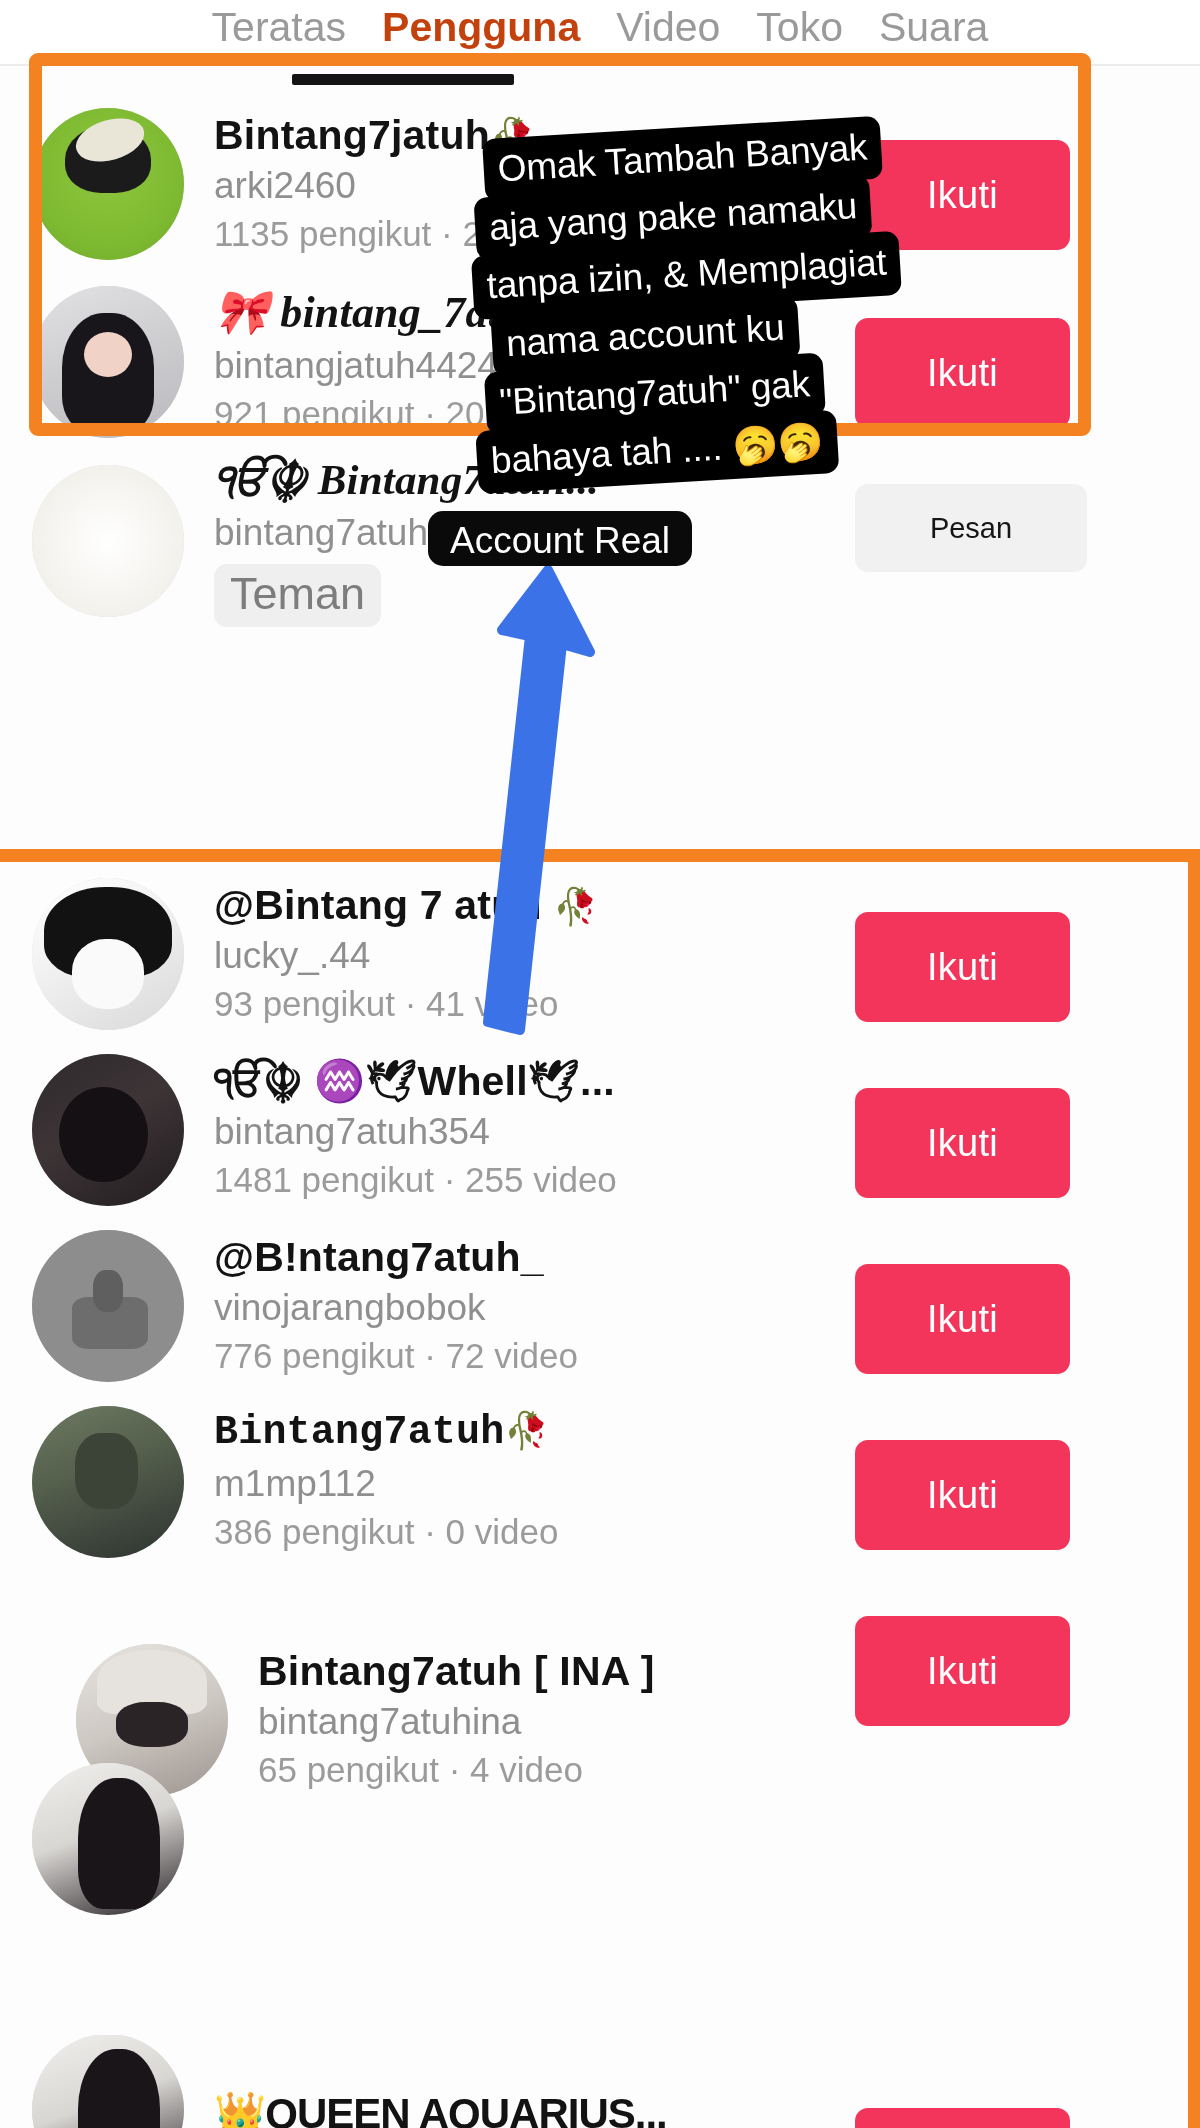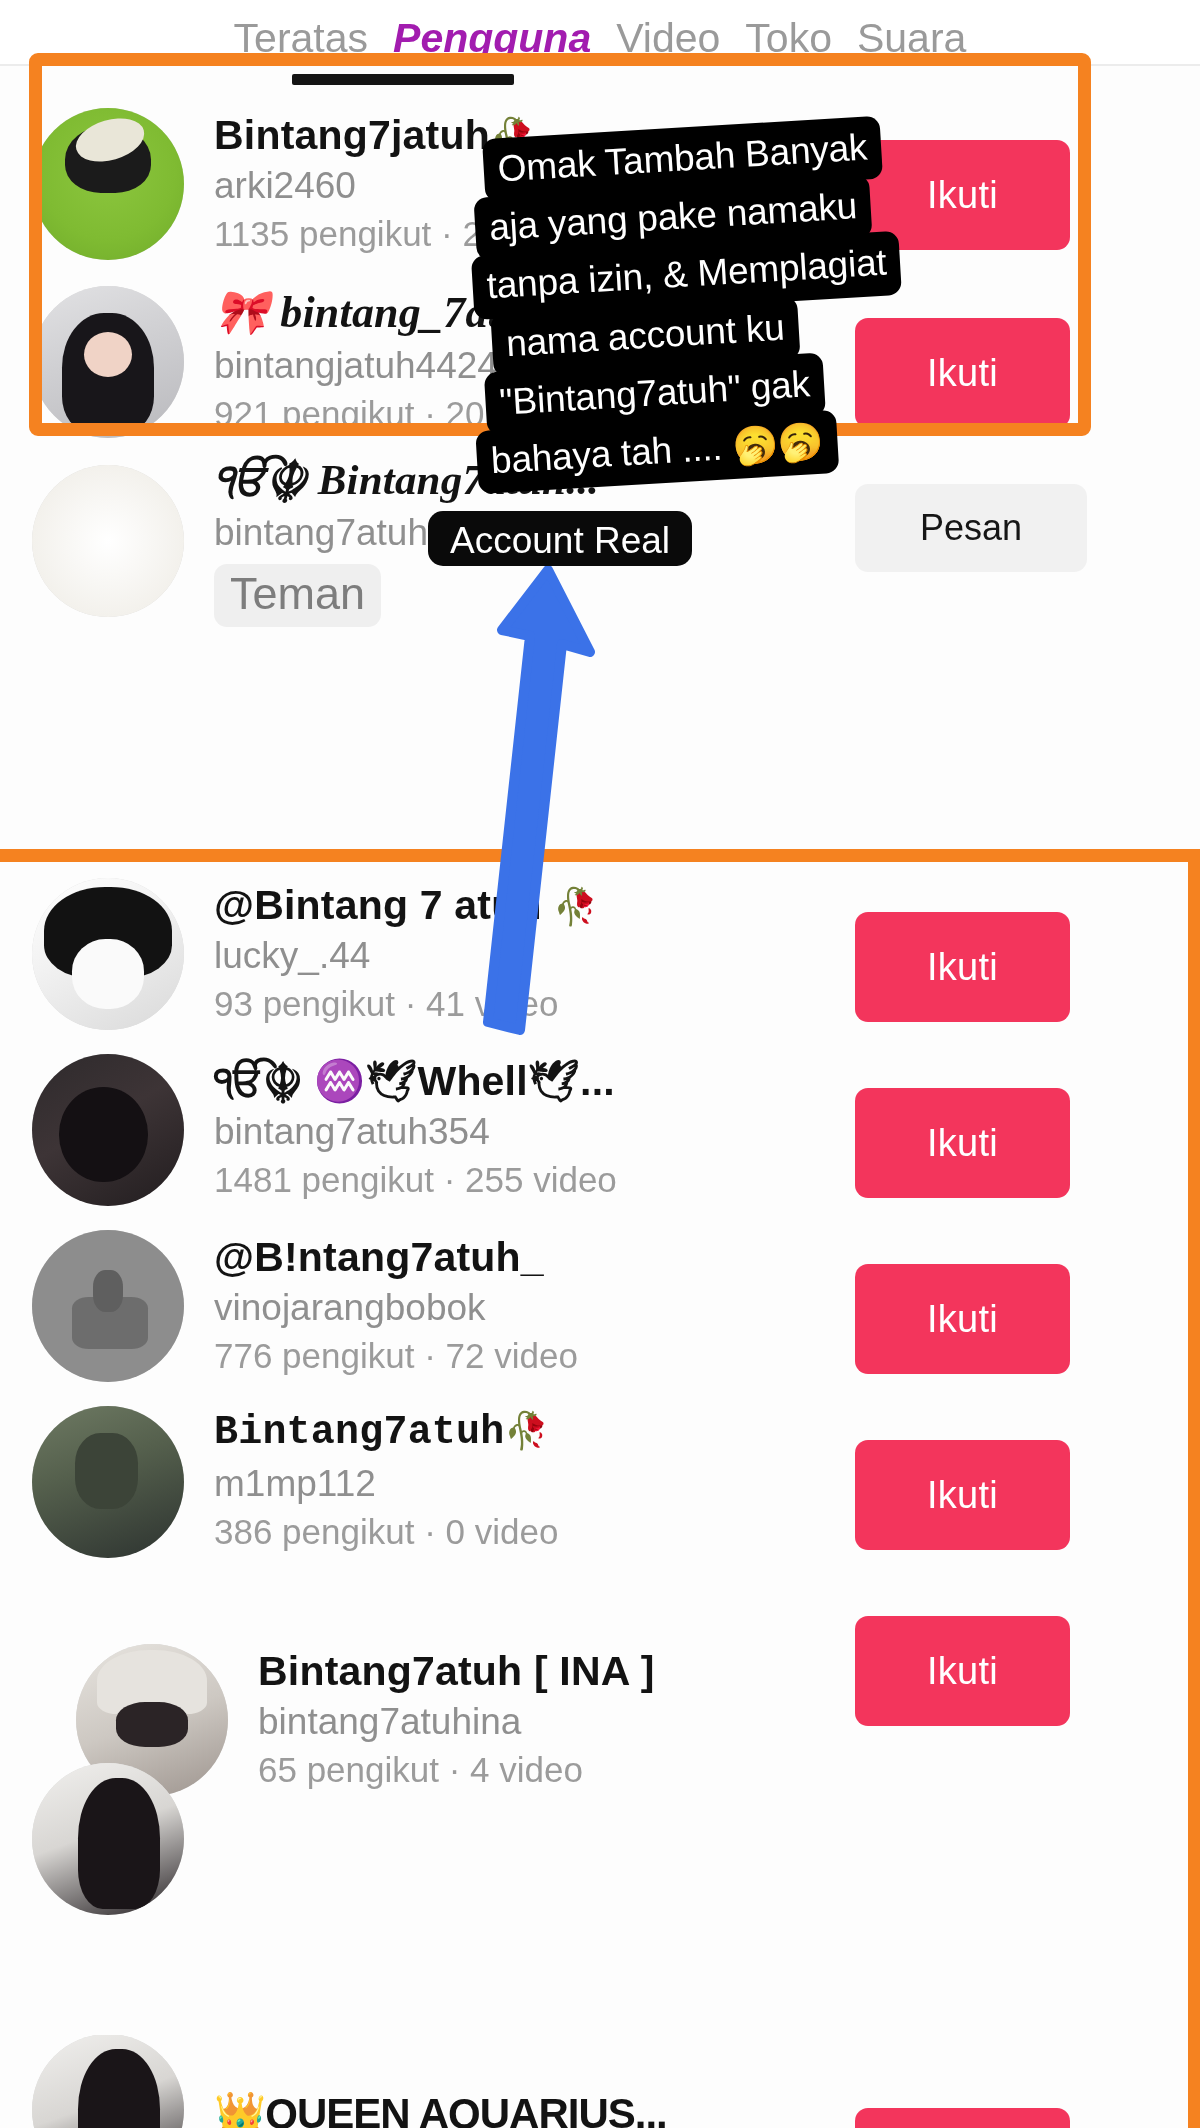--- a/index.html
+++ b/index.html
@@ -19,36 +19,35 @@
   }
 
   
   #tabbar {
     position: absolute;
     left: 0; top: 0;
     width: 1200px; height: 66px;
     display: flex;
     align-items: flex-start;
     justify-content: center;
-    gap: 25px;
+    gap: 36px;
     background: #ffffff;
-    padding-top: 15px;
+    padding-top: 4px;
   }
   .tab {
     font-size: 41px;
     color: #9a9a9a;
     letter-spacing: 0px;
     white-space: nowrap;
     filter: blur(0.35px);
   }
   .tab.active {
-    color: #a21caf;
+    color: #c2410c;
     font-weight: 700;
     filter: none;
-    font-style: italic;
   }
   #tab-underline {
     position: absolute;
     left: 292px; top: 74px;
     width: 222px; height: 11px;
     background: #141414;
     border-radius: 2px;
     z-index: 6;
   }
   #tabbar-divider {
@@ -127,21 +126,21 @@
     align-items: center;
     justify-content: center;
     letter-spacing: 0.3px;
   }
   .btn-pesan {
     position: absolute;
     width: 232px; height: 88px;
     border-radius: 13px;
     background: #f1f1f1;
     color: #161616;
-    font-size: 36px;
+    font-size: 29px;
     display: flex;
     align-items: center;
     justify-content: center;
   }
 
   
   #orange-box-1 {
     position: absolute;
     left: 29px; top: 53px;
     width: 1062px; height: 383px;

